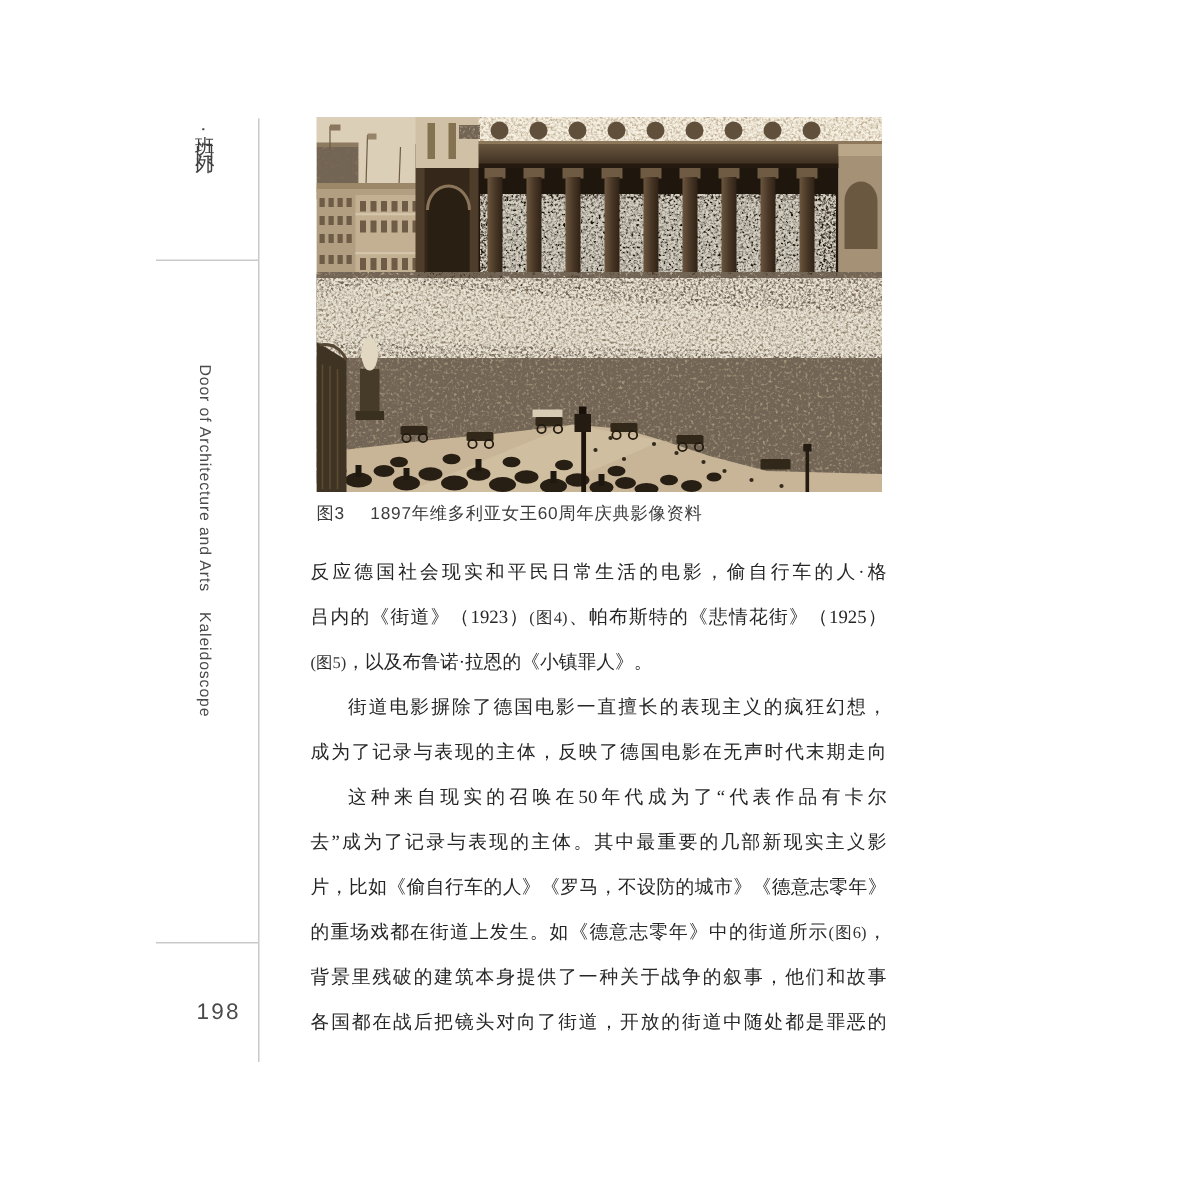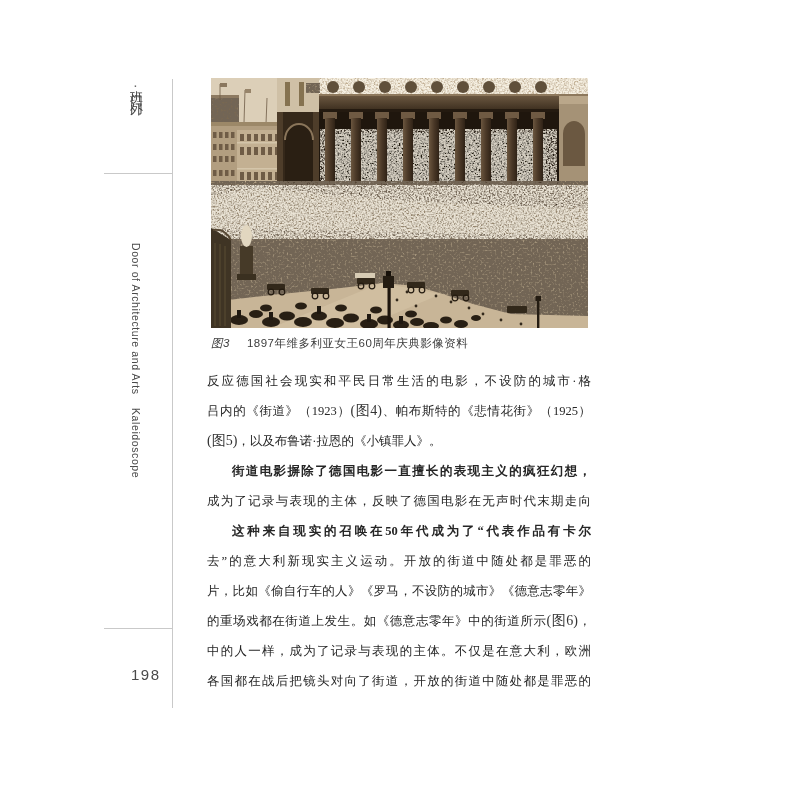--- a/index.html
+++ b/index.html
@@ -14,28 +14,28 @@
   .hrule-bottom{top:628px;}
   .en-vertical{position:absolute;left:130px;writing-mode:vertical-rl;text-orientation:mixed;
     font-size:10.5px;letter-spacing:0.6px;color:#4a4a4a;white-space:nowrap;}
   .en1{top:243px;}
   .en2{top:408px;}
   .page-number{position:absolute;left:131px;top:666px;font-size:15px;letter-spacing:1.5px;color:#4a4a4a;}
   
   figure{position:absolute;left:211px;top:78px;margin:0;width:377px;}
   svg.photo{display:block;width:377px;height:250px;}
   figcaption{margin-top:6px;font-size:11.5px;line-height:18px;letter-spacing:0.5px;color:#3c3c3c;}
-  .cap-label{margin-right:17px;font-style:italic;}
+  .cap-label{margin-right:17px;}
   
   .body-text{position:absolute;left:207px;top:366px;width:384px;
     font-family:"Liberation Serif","DejaVu Serif",serif;color:#262626;}
   .bline{height:30px;line-height:30px;font-size:12.5px;text-align:justify;overflow:visible;}
   .bline.j{text-align-last:justify;}
-  .bline.ind{text-indent:25px;font-weight:bold;}
-  .ref{font-size:14px;color:#333;}
+  .bline.ind{text-indent:25px;}
+  .ref{font-size:11px;color:#333;}
 </style>
 </head>
 <body>
 
 <div class="page">
 
   <div class="series-title-vertical">班门·门外</div>
   <div class="vrule"></div>
   <div class="hrule hrule-top"></div>
   <div class="en-vertical en1">Door of Architecture and Arts</div>
@@ -301,26 +301,26 @@
           <line x1="14" y1="168" x2="14" y2="248" stroke="#5b4c33" stroke-width="1"></line>
         </g>
       </g>
     </svg>
     <figcaption>
       <span class="cap-label">图3</span><span>1897年维多利亚女王60周年庆典影像资料</span>
     </figcaption>
   </figure>
 
   <div class="body-text">
-      <div class="bline j"><span>反应德国社会现实和平民日常生活的电影，不设防的城市·格</span></div>
+      <div class="bline j"><span>反应德国社会现实和平民日常生活的电影，偷自行车的人·格</span></div>
       <div class="bline j"><span>吕内的《街道》（1923）</span><span class="ref">(图4)</span><span>、帕布斯特的《悲情花街》（1925）</span></div>
       <div class="bline"><span class="ref">(图5)</span><span>，以及布鲁诺·拉恩的《小镇罪人》。</span></div>
       <div class="bline j ind"><span>街道电影摒除了德国电影一直擅长的表现主义的疯狂幻想，</span></div>
       <div class="bline j"><span>成为了记录与表现的主体，反映了德国电影在无声时代末期走向</span></div>
       <div class="bline j ind"><span>这种来自现实的召唤在50年代成为了“代表作品有卡尔</span></div>
-      <div class="bline j"><span>去”的意大利新现实主义运动。开放的街道中随处都是罪恶的</span></div>
+      <div class="bline j"><span>去”成为了记录与表现的主体。其中最重要的几部新现实主义影</span></div>
       <div class="bline j"><span>片，比如《偷自行车的人》《罗马，不设防的城市》《德意志零年》</span></div>
       <div class="bline j"><span>的重场戏都在街道上发生。如《德意志零年》中的街道所示</span><span class="ref">(图6)</span><span>，</span></div>
-      <div class="bline j"><span>中的人一样，成为了记录与表现的主体。不仅是在意大利，欧洲</span></div>
+      <div class="bline j"><span>背景里残破的建筑本身提供了一种关于战争的叙事，他们和故事</span></div>
       <div class="bline j"><span>各国都在战后把镜头对向了街道，开放的街道中随处都是罪恶的</span></div>
     </div>
 
 </div>
 
 </body></html>

